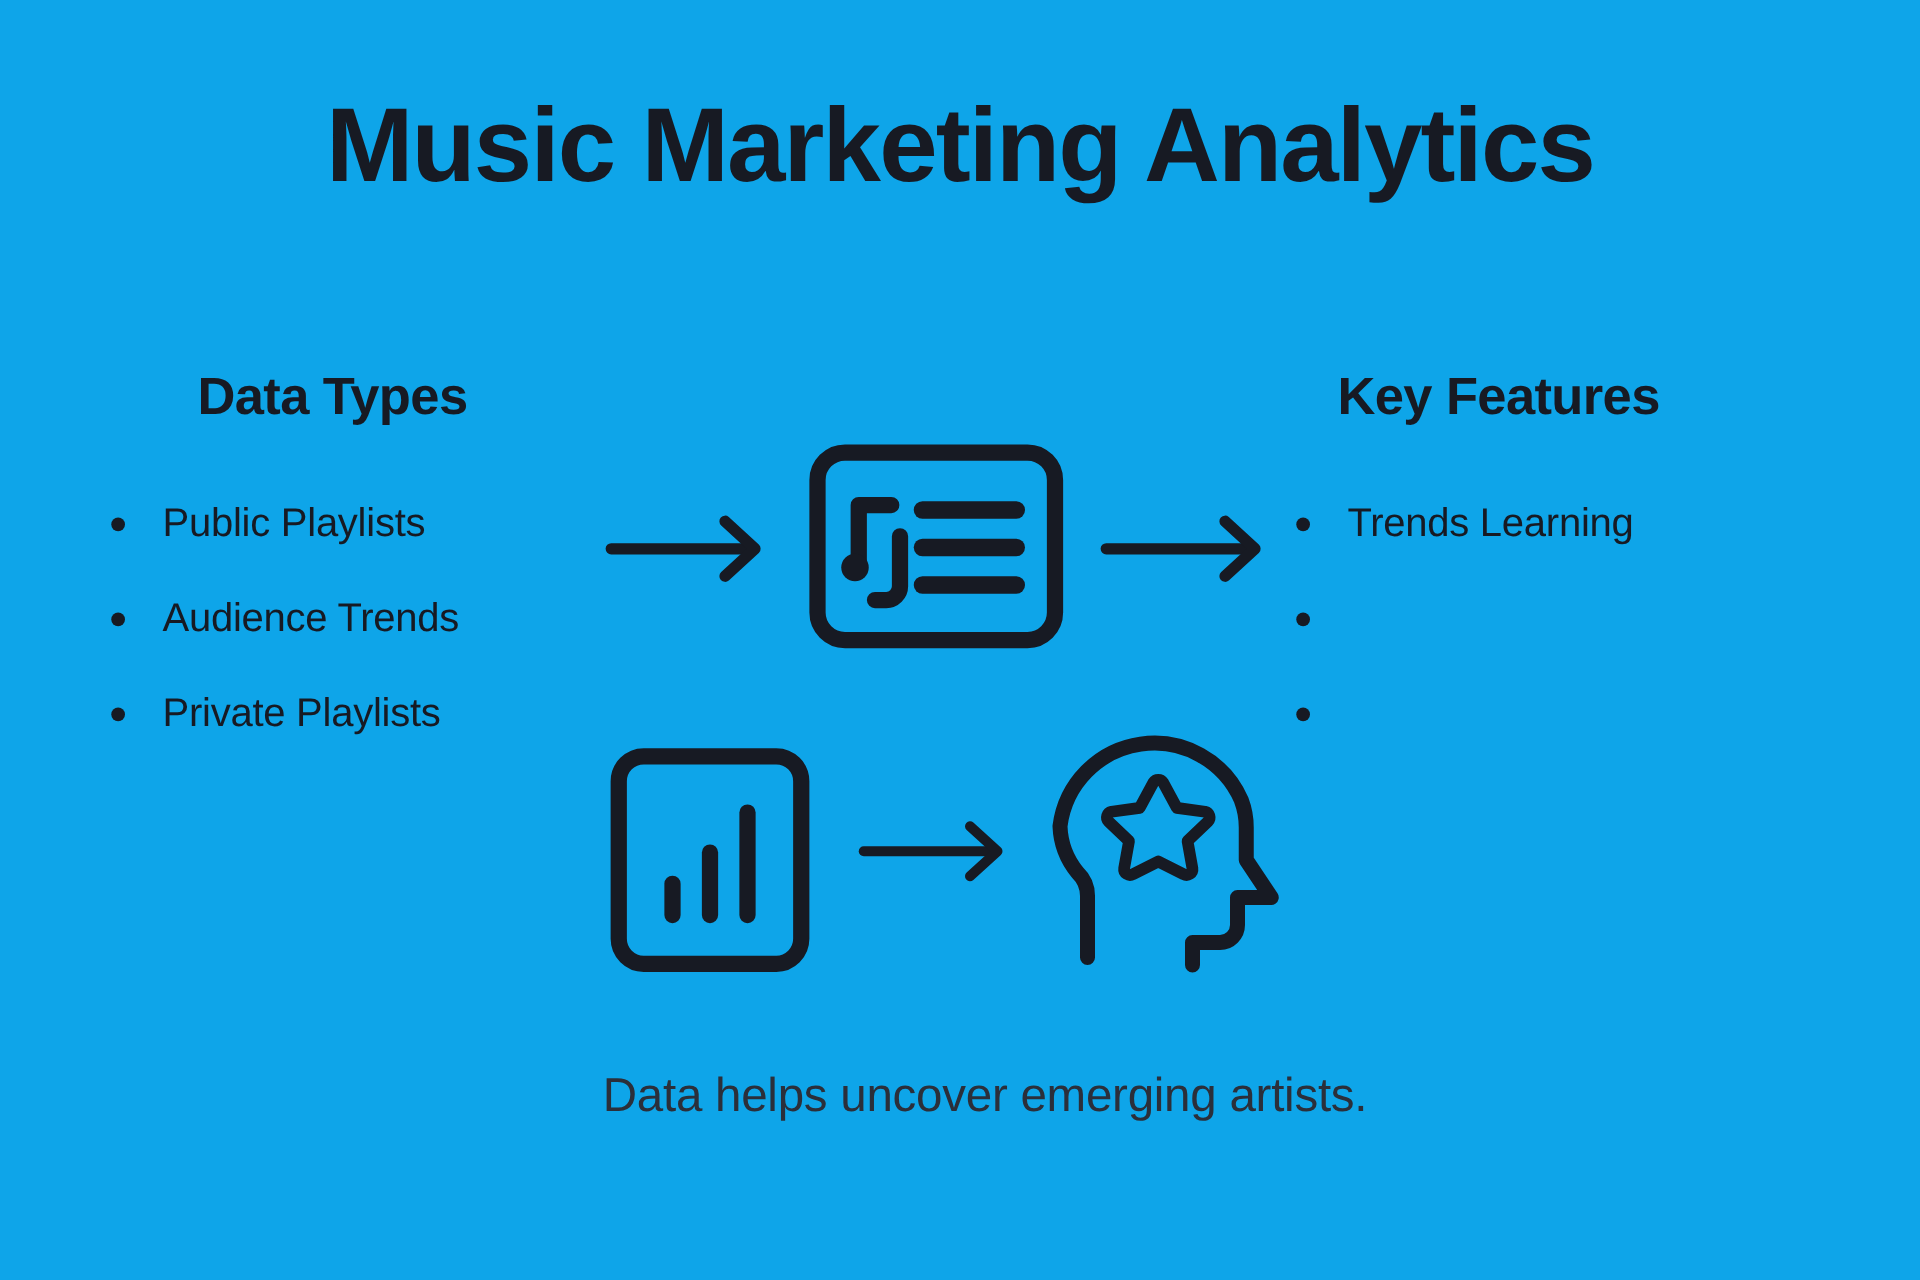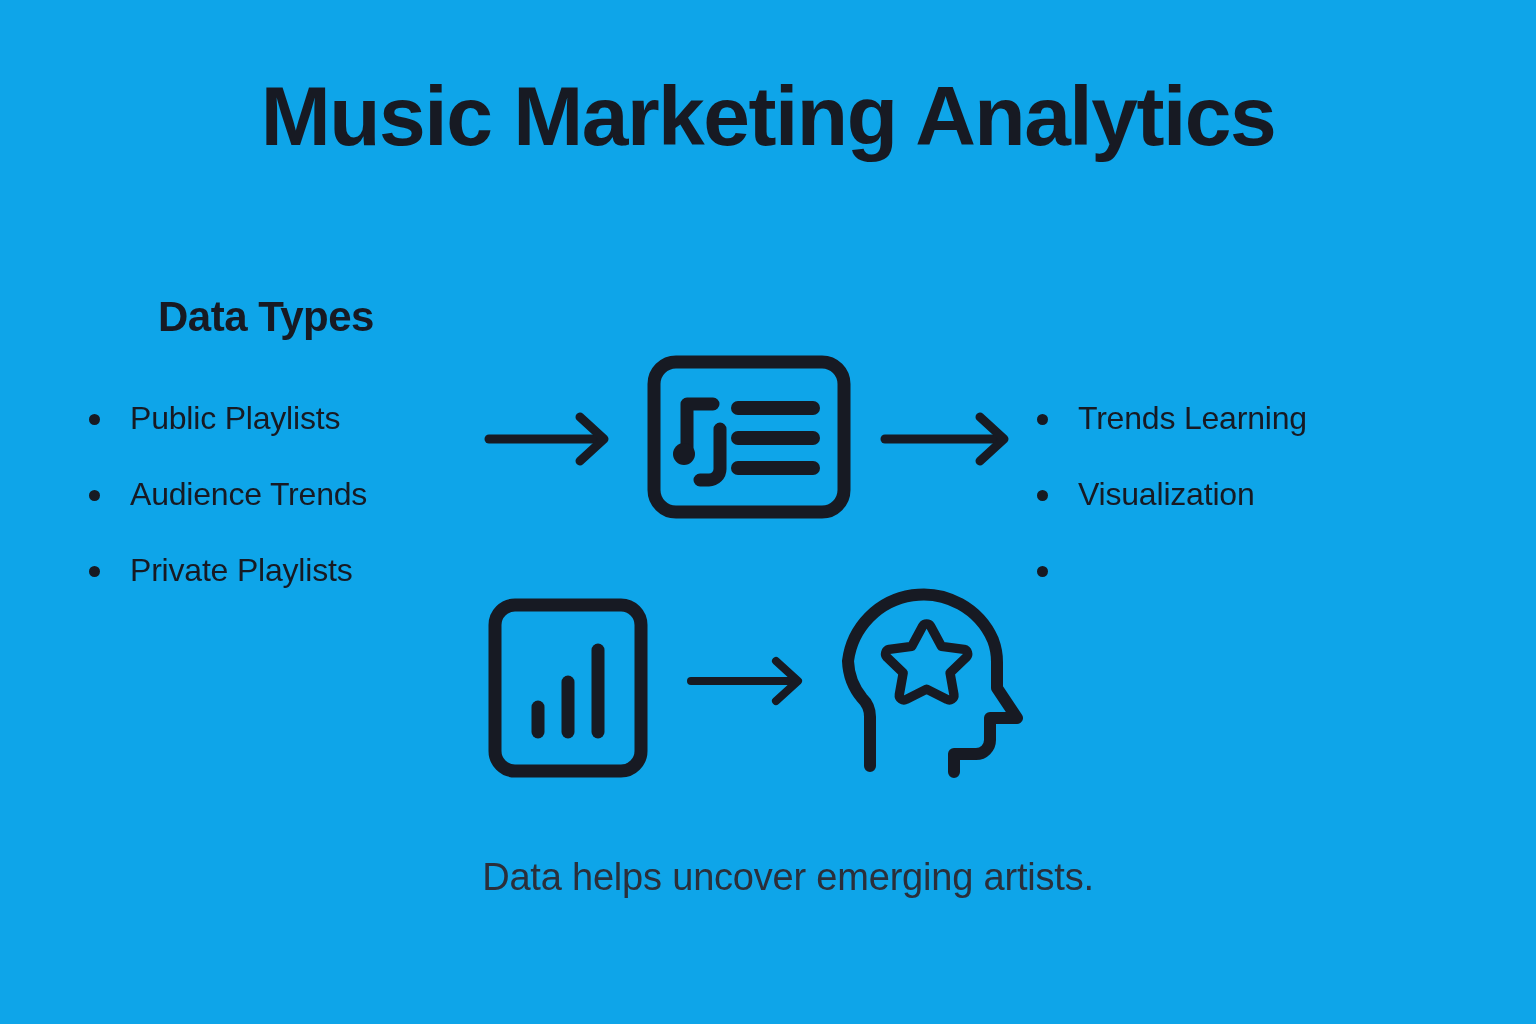--- a/index.html
+++ b/index.html
@@ -126,29 +126,29 @@
     <li>
       <span class="dot"></span>
       <span>Audience Trends</span>
     </li>
     <li>
       <span class="dot"></span>
       <span>Private Playlists</span>
     </li>
   </ul>
 
+  <div class="col-heading right">Key Features</div>
 
   <ul class="bullet-list right">
     <li>
       <span class="dot"></span>
       <span>Trends Learning</span>
     </li>
     <li>
       <span class="dot"></span>
-      <span>Visualization</span>
     </li>
     <li>
       <span class="dot"></span>
     </li>
   </ul>
 
   <div class="node" id="arrow-1">
     <svg width="130" height="70" viewBox="0 0 130 70" fill="none" stroke="#171a23" stroke-width="9" stroke-linecap="round" stroke-linejoin="round">
       <line x1="5" y1="35" x2="118" y2="35"></line>
       <polyline points="96,13 120,35 96,57"></polyline>

